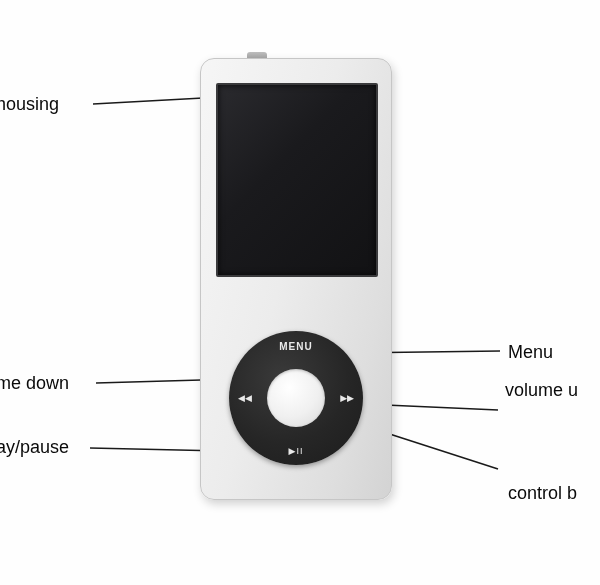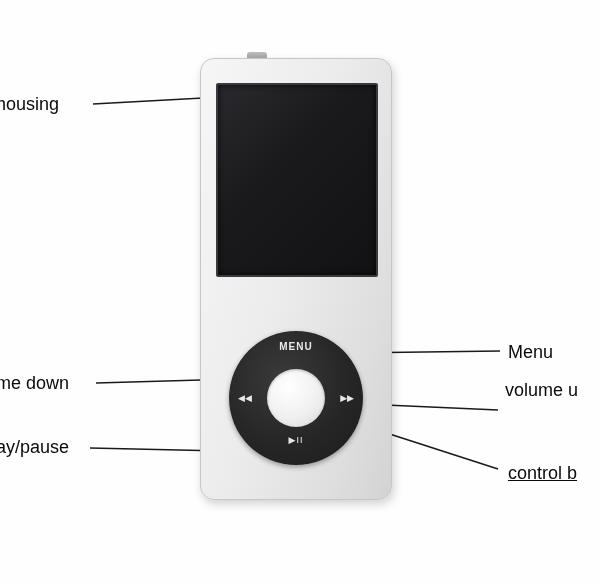--- a/index.html
+++ b/index.html
@@ -93,41 +93,41 @@
     transform: translateY(-50%);
     font-size: 9px;
   }
   .wheel-forward {
     right: 9px;
     top: 50%;
     transform: translateY(-50%);
     font-size: 9px;
   }
   .wheel-playpause {
-    bottom: 20px;
+    bottom: 9px;
     left: 0;
     width: 100%;
     font-size: 9px;
     letter-spacing: 1px;
   }
 
   
   .callout-label {
     position: absolute;
     color: #0a0a0a;
     font-size: 18px;
     line-height: 20px;
     white-space: nowrap;
   }
   .label-housing      { left: -4px;  top: 94px;  }
   .label-volume-down  { left: -4px;  top: 373px; }
   .label-play-pause   { left: -4px;  top: 437px; }
   .label-menu         { left: 508px; top: 342px; }
   .label-volume-up    { left: 505px; top: 380px; }
-  .label-control      { left: 508px; top: 463px; text-decoration: underline; }
+  .label-control      { left: 508px; top: 483px; }
 
   .lines-overlay {
     position: absolute;
     left: 0;
     top: 0;
     width: 600px;
     height: 585px;
     pointer-events: none;
   }
 </style>

